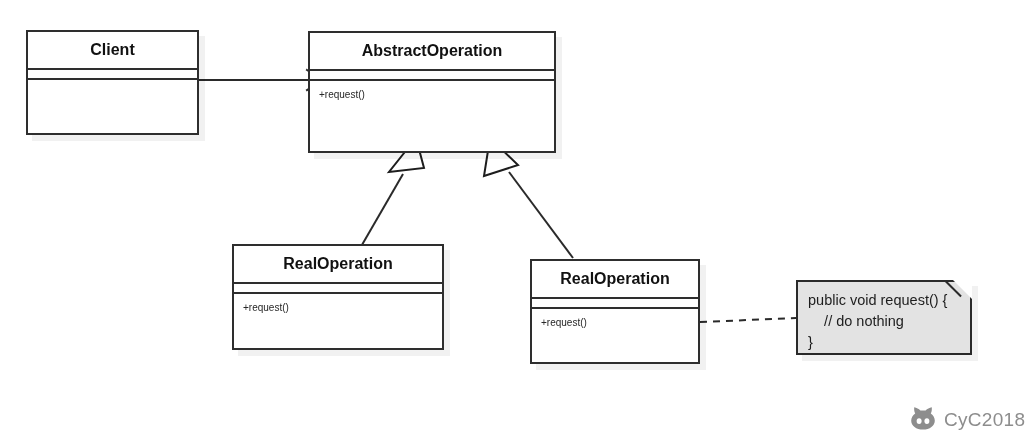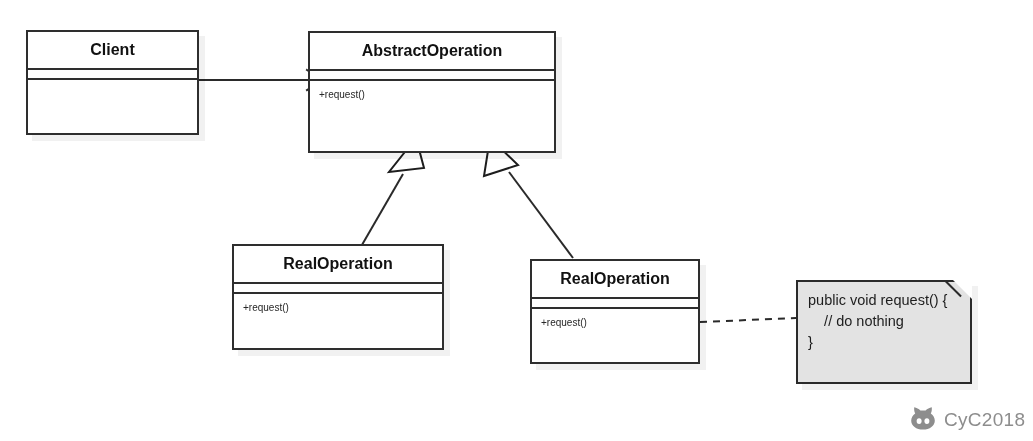--- a/index.html
+++ b/index.html
@@ -175,21 +175,21 @@
   </div>
 
   <div class="uml-class" style="left:530px; top:259px; width:170px; height:105px;">
     <div class="uml-title">RealOperation</div>
     <div class="uml-divider uml-attrs"></div>
     <div class="uml-divider uml-ops" style="height:53px;">
       <span>+request()</span>
     </div>
   </div>
 
-  <div class="uml-note" style="left:796px; top:280px; width:176px; height:104px;">
+  <div class="uml-note" style="left:796px; top:280px; width:176px; height:75px;">
     <div class="uml-note-fold"></div>
     <div class="uml-note-fold-edge"></div>
     <div class="uml-note-text">public void request() {
     // do nothing
 }</div>
   </div>
 
   <div class="watermark" style="left:909px; top:406px;">
     <span style="display:inline-block; width:28px; height:26px;">
       <svg viewBox="0 0 28 26" width="28" height="26" aria-hidden="true">

